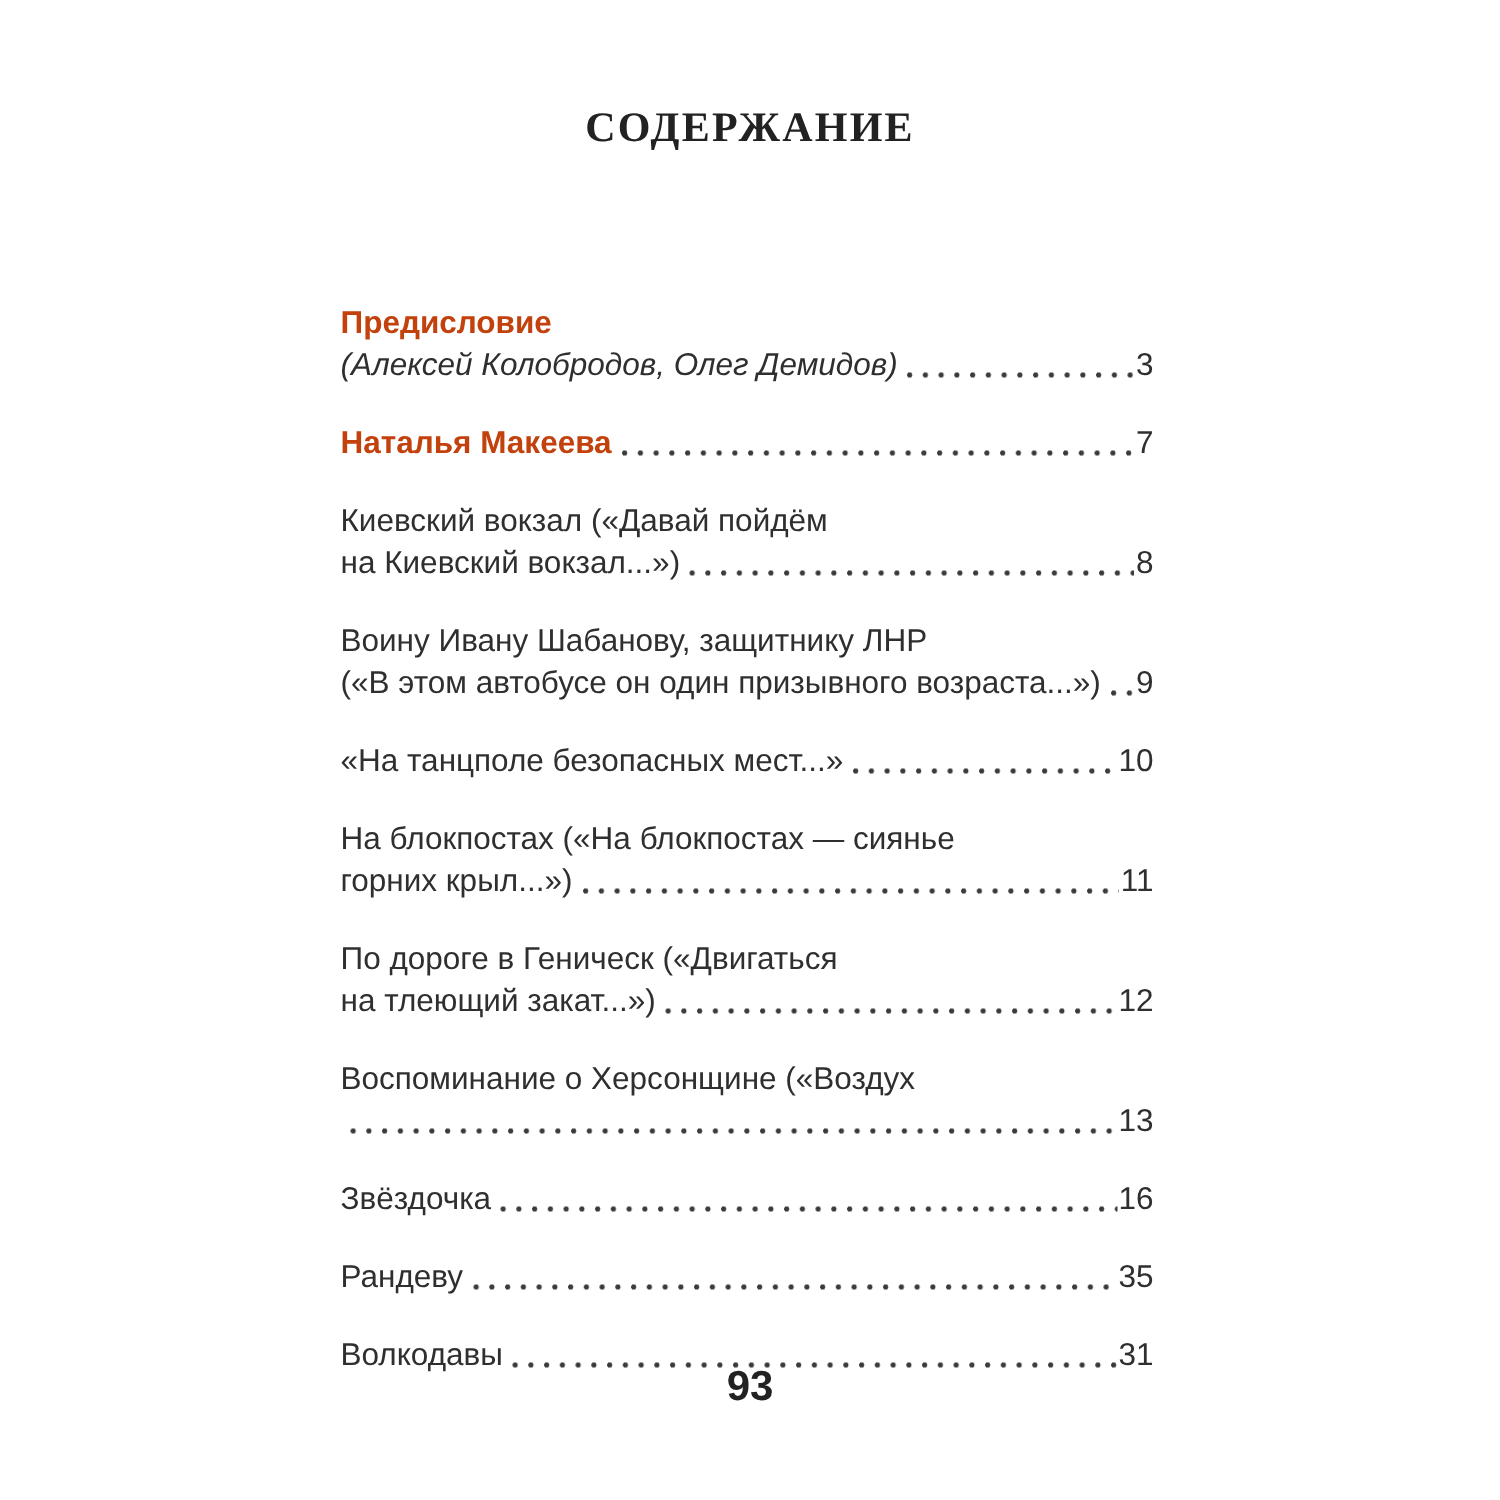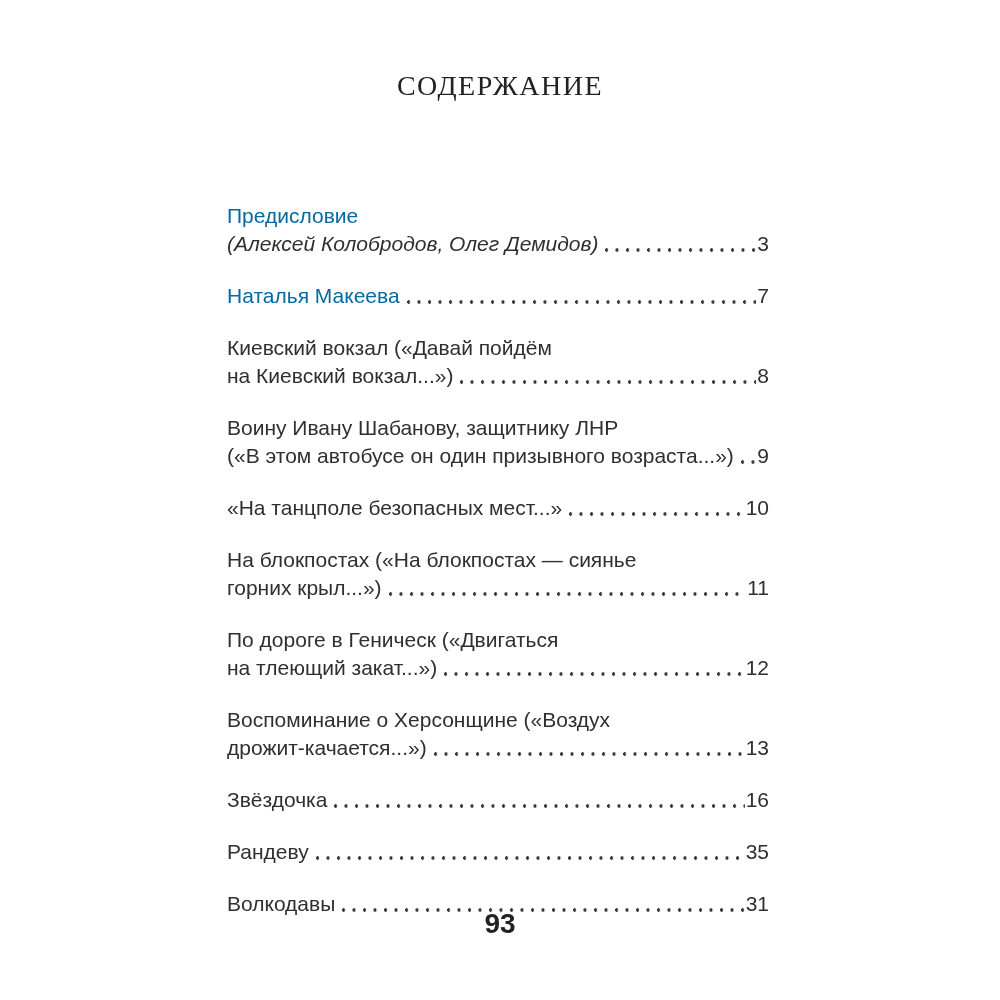--- a/index.html
+++ b/index.html
@@ -8,39 +8,39 @@
     background: #ffffff;
     font-family: "Liberation Sans", sans-serif;
     color: #2f2f2f;
     position: relative;
     overflow: hidden;
   }
   .page-title {
     margin-top: 70px;
     text-align: center;
     font-family: "Liberation Serif", serif;
-    font-weight: 400;
+    font-weight: 700;
     font-size: 28px;
     letter-spacing: 1.5px;
     color: #222222;
   }
   .toc {
     position: absolute;
     left: 227px;
     top: 202px;
     width: 542px;
   }
   .entry {
     margin-top: 24px;
     font-size: 21px;
     line-height: 28px;
   }
   .entry:first-child { margin-top: 0; }
   .entry.section { }
-  .bold { font-weight: 400; color: #0369a1; }
+  .bold { font-weight: 700; color: #c2410c; }
   .italic { font-style: italic; }
   .line { white-space: nowrap; }
   .leader-line { display: flex; align-items: flex-end; white-space: nowrap; }
   .text { flex: 0 0 auto; }
   .dots {
     flex: 1 1 auto;
     min-width: 10px;
     height: 6px;
     margin: 0 1px 5px 6px;
     background-image: radial-gradient(circle at 2.5px 3px, #3b3b3b 1.6px, rgba(0,0,0,0) 1.9px);
@@ -116,21 +116,20 @@
       <div class="line ">По дороге в Геническ («Двигаться</div>
       <div class="leader-line">
         <span class="text ">на тлеющий закат...»)</span>
         <span class="dots"></span>
         <span class="pagenum">12</span>
       </div>
     </div>
     <div class="entry">
       <div class="line ">Воспоминание о Херсонщине («Воздух</div>
       <div class="leader-line">
-        <span class="text ">дрожит-качается...»)</span>
         <span class="dots"></span>
         <span class="pagenum">13</span>
       </div>
     </div>
     <div class="entry">
       <div class="leader-line">
         <span class="text ">Звёздочка</span>
         <span class="dots"></span>
         <span class="pagenum">16</span>
       </div>

